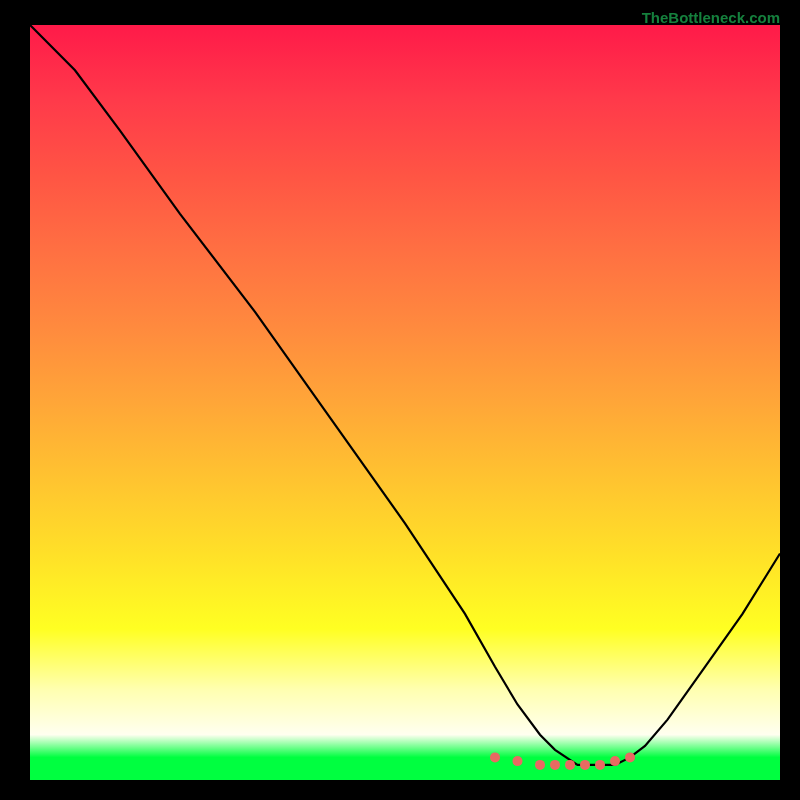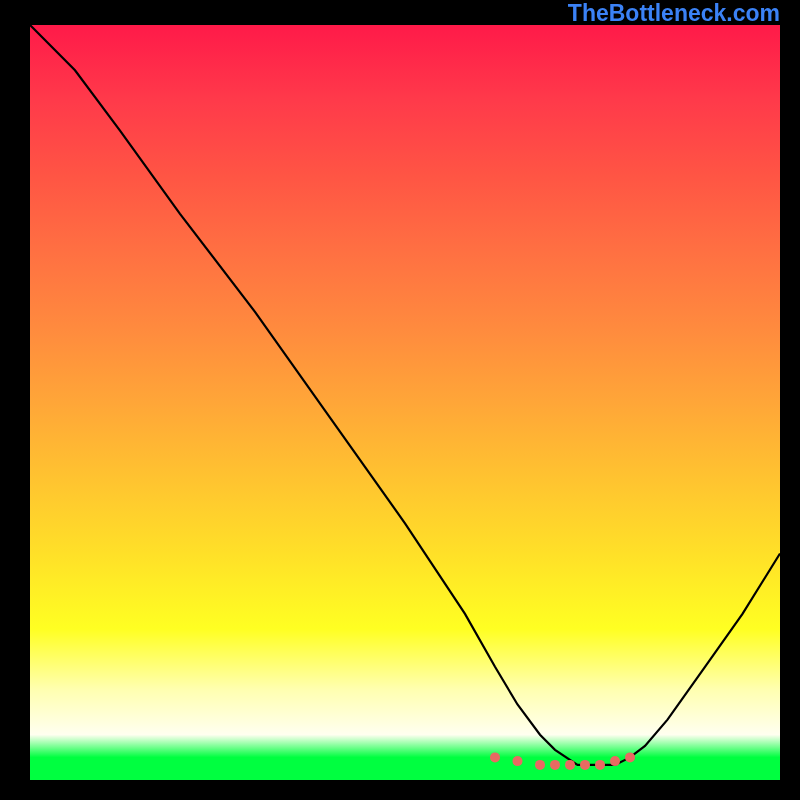--- a/index.html
+++ b/index.html
@@ -5,24 +5,24 @@
 * { margin: 0; padding: 0; box-sizing: border-box; }
 body {
   width: 800px;
   height: 800px;
   background: #000;
   position: relative;
   font-family: Arial, sans-serif;
 }
 .watermark {
   position: absolute;
-  top: 0;
+  top: 9px;
   right: 20px;
-  color: #3b82f6;
-  font-size: 23px;
+  color: #15803d;
+  font-size: 15px;
   font-weight: bold;
   z-index: 10;
 }
 .plot-area {
   position: absolute;
   left: 30px;
   top: 25px;
   width: 750px;
   height: 755px;
 }

